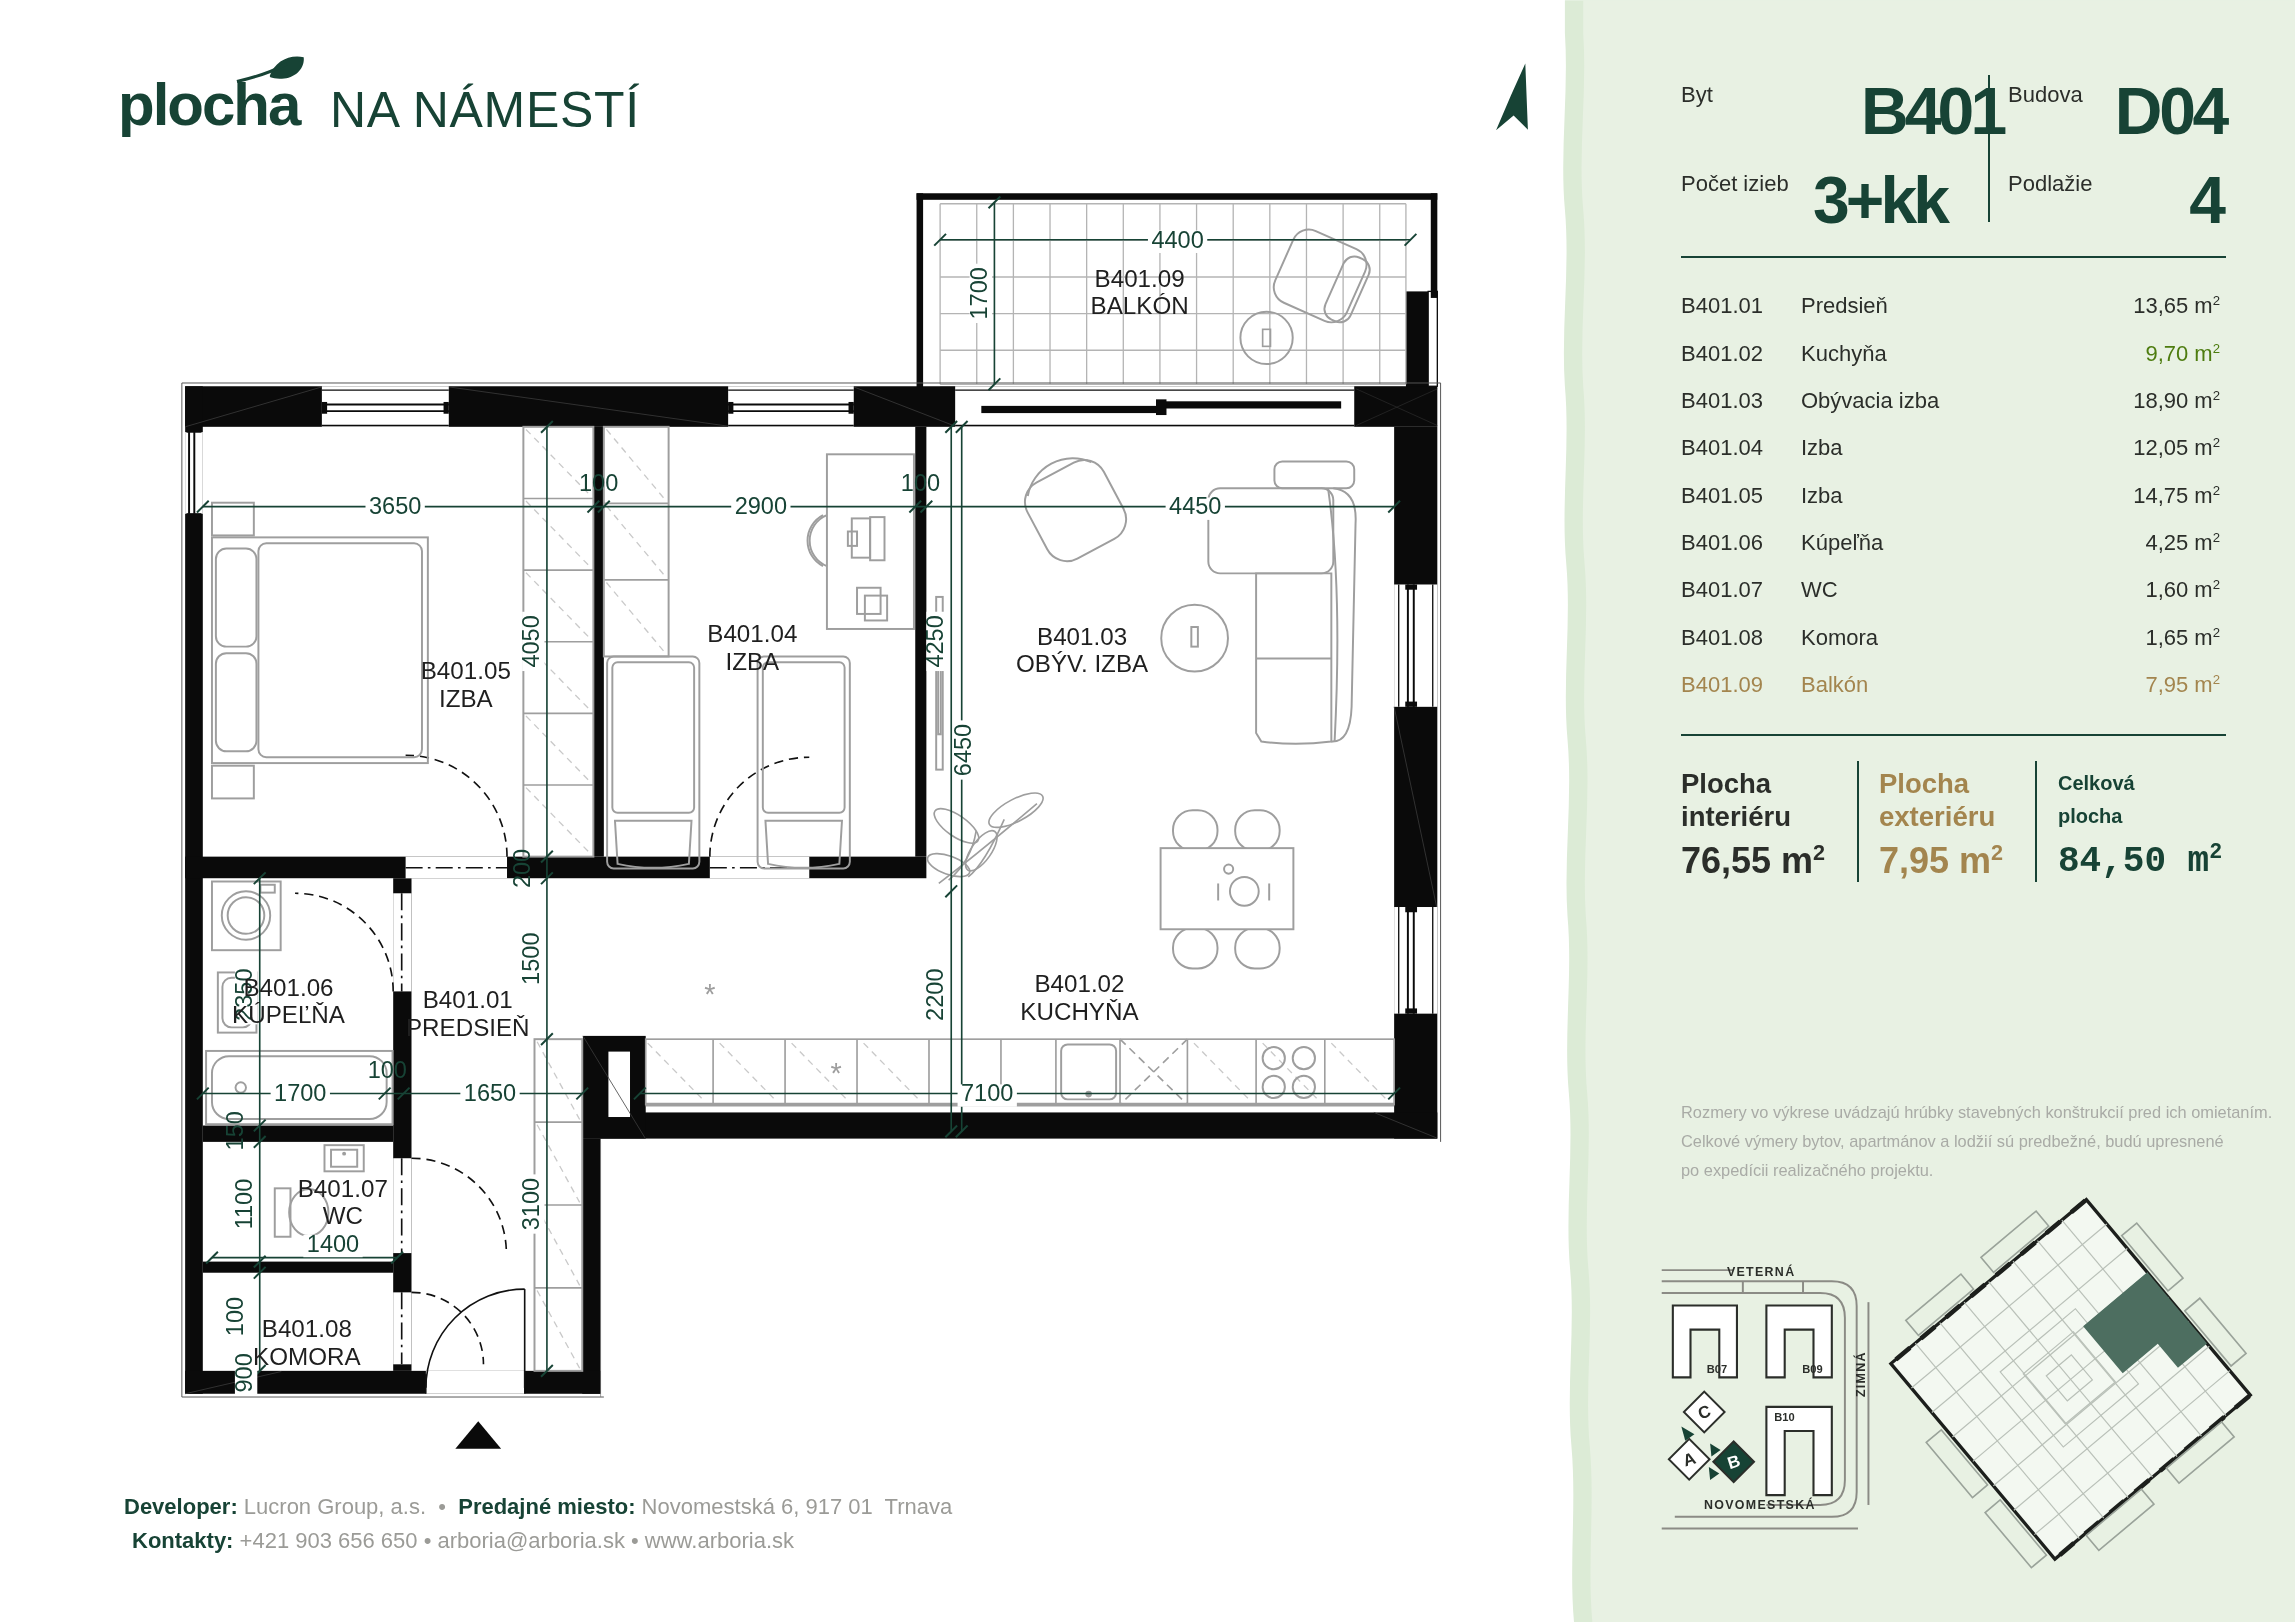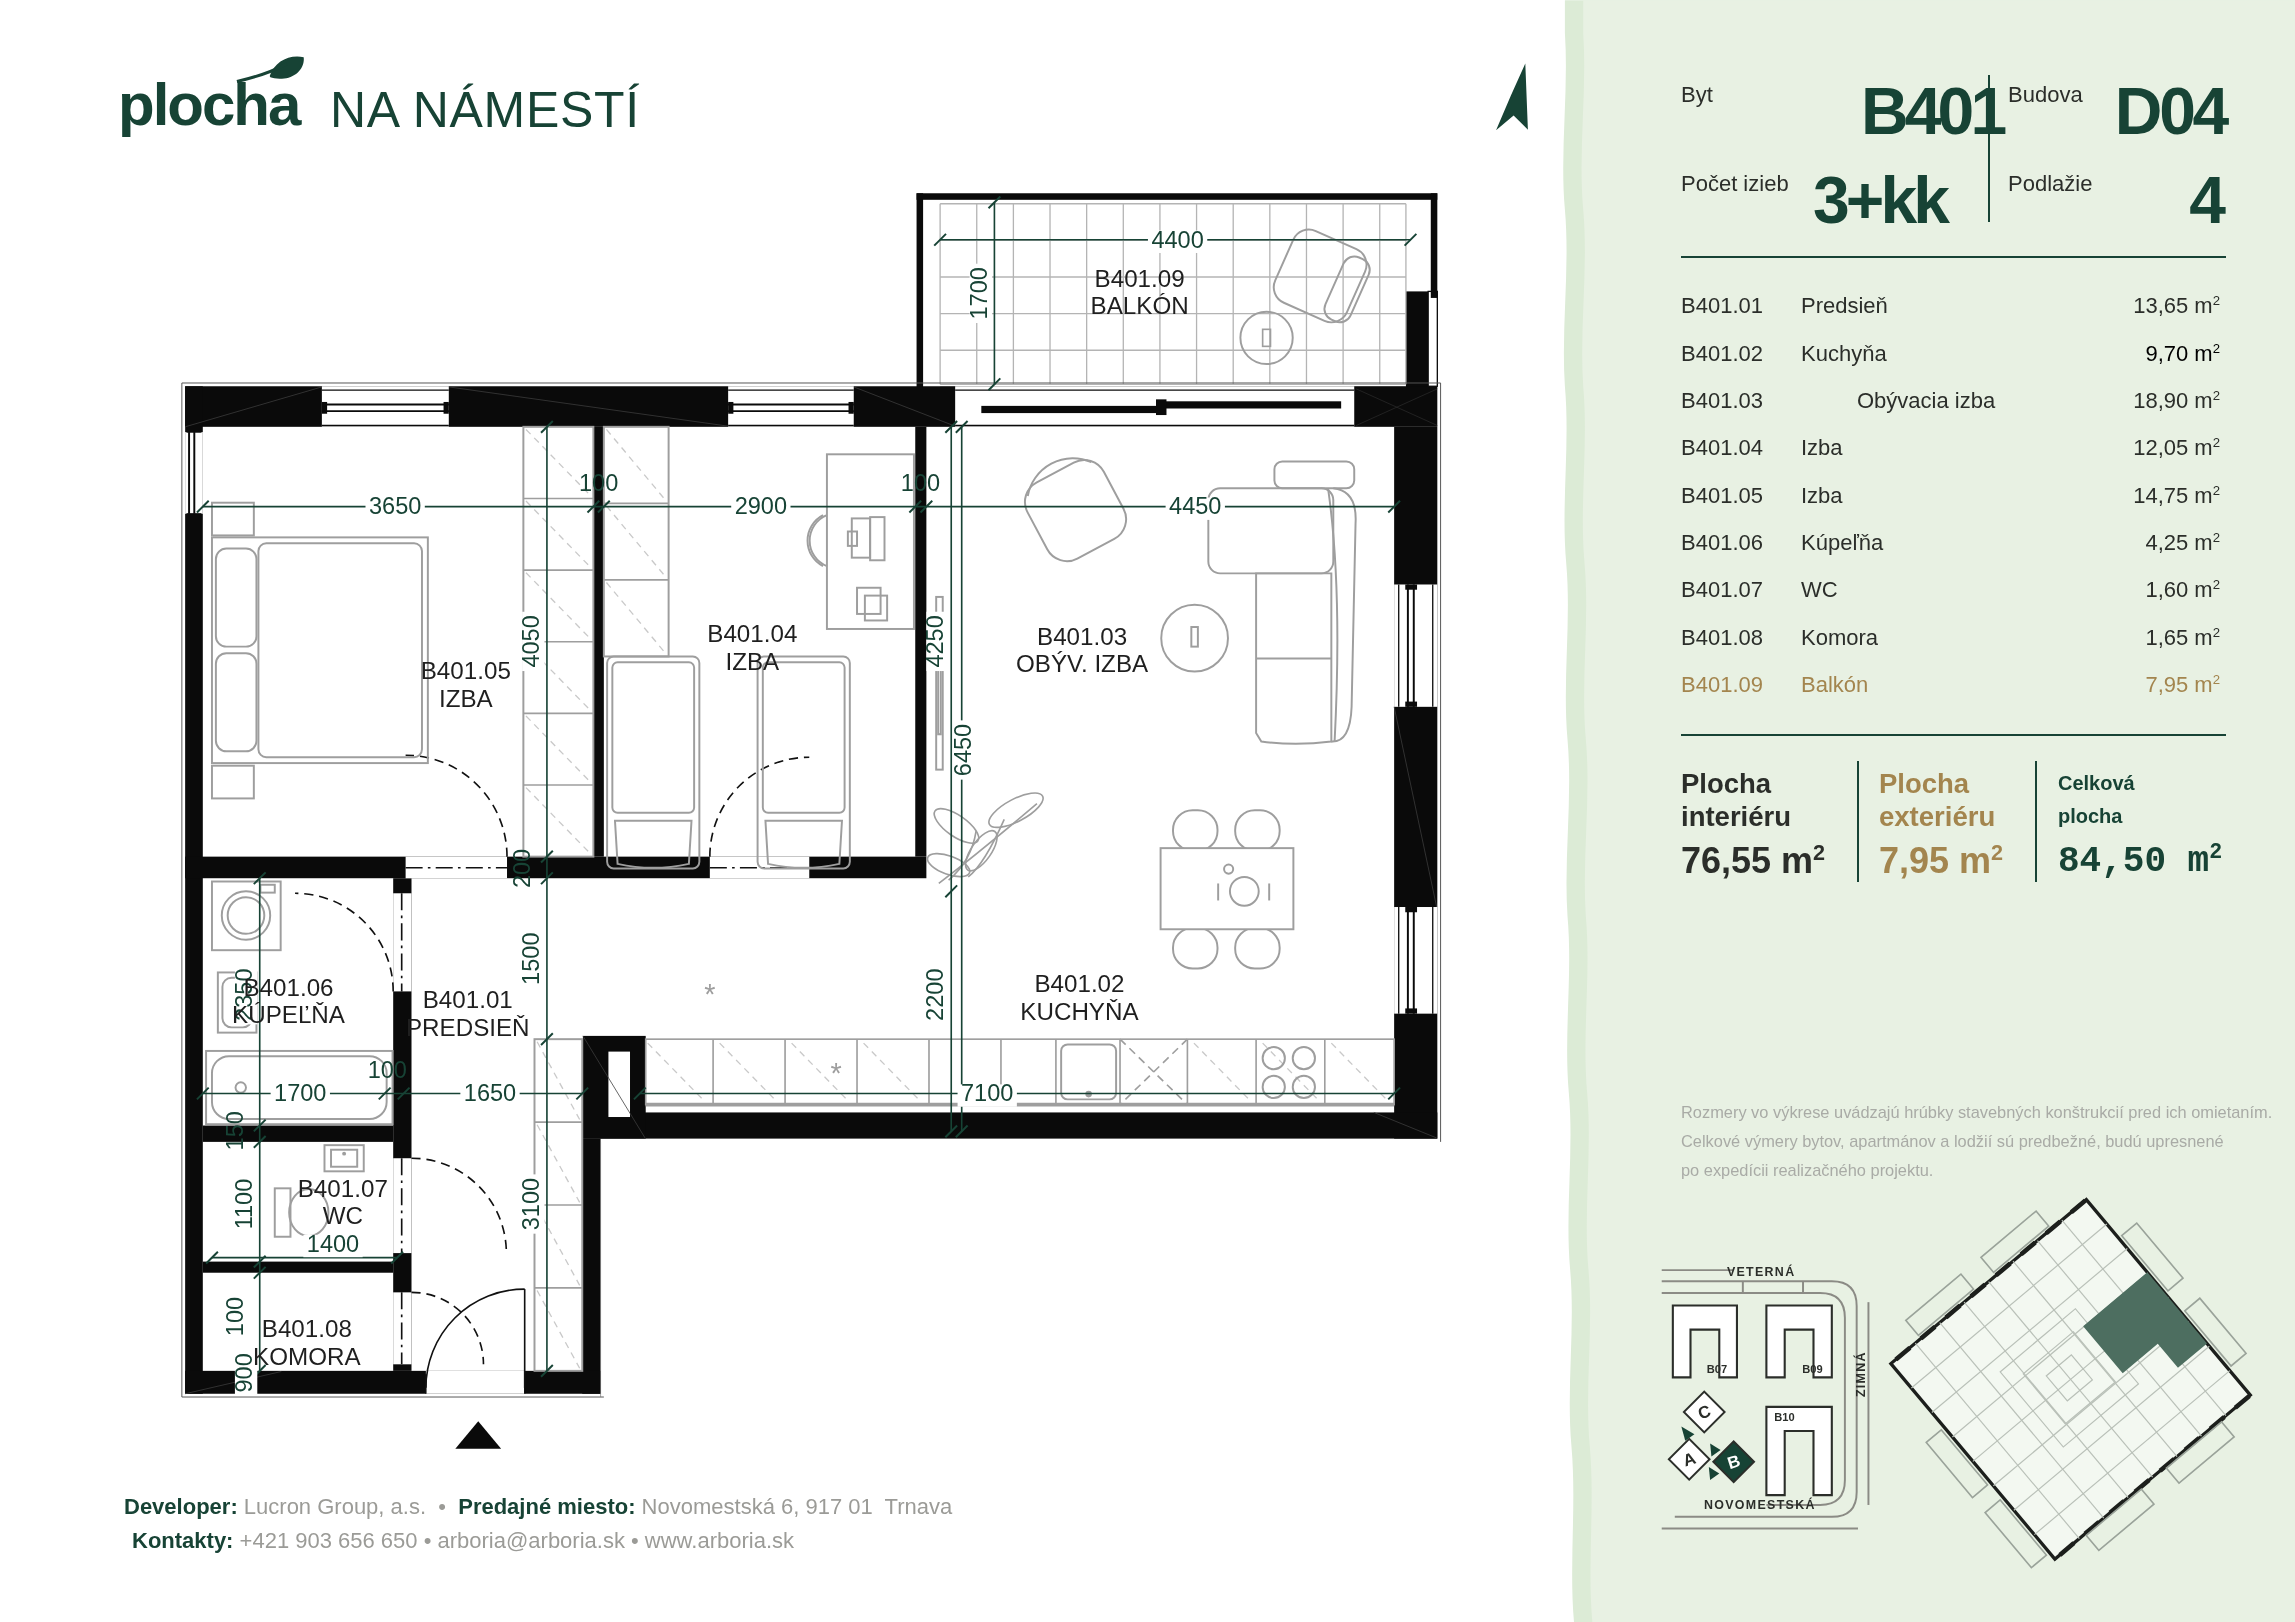--- a/index.html
+++ b/index.html
@@ -49,23 +49,23 @@
 <div class="abs blk" style="left:2008px;top:171px;font-size:22px;">Podlažie</div>
 <div class="abs dg" style="left:2226px;top:162px;font-size:66px;font-weight:bold;transform:translateX(-100%);">4</div>
 <div class="abs" style="left:1681px;top:256px;width:545px;height:2px;background:#174335;"></div>
 
 <div id="tbl">
 <div class="abs" style="left:1681px;top:293px;font-size:22px;color:#2b2e2a;">B401.01</div>
 <div class="abs" style="left:1801px;top:293px;font-size:22px;color:#2b2e2a;">Predsieň</div>
 <div class="abs" style="left:2220px;top:293px;font-size:22px;color:#2b2e2a;transform:translateX(-100%);">13,65 m<sup style="font-size:60%">2</sup></div>
 <div class="abs" style="left:1681px;top:341px;font-size:22px;color:#2b2e2a;">B401.02</div>
 <div class="abs" style="left:1801px;top:341px;font-size:22px;color:#2b2e2a;">Kuchyňa</div>
-<div class="abs" style="left:2220px;top:341px;font-size:22px;color:#000000;transform:translateX(-100%);">9,70 m<sup style="font-size:60%">2</sup></div>
+<div class="abs" style="left:2220px;top:341px;font-size:22px;color:#4d7c0f;transform:translateX(-100%);">9,70 m<sup style="font-size:60%">2</sup></div>
 <div class="abs" style="left:1681px;top:388px;font-size:22px;color:#2b2e2a;">B401.03</div>
-<div class="abs" style="left:1857px;top:388px;font-size:22px;color:#2b2e2a;">Obývacia izba</div>
+<div class="abs" style="left:1801px;top:388px;font-size:22px;color:#2b2e2a;">Obývacia izba</div>
 <div class="abs" style="left:2220px;top:388px;font-size:22px;color:#2b2e2a;transform:translateX(-100%);">18,90 m<sup style="font-size:60%">2</sup></div>
 <div class="abs" style="left:1681px;top:435px;font-size:22px;color:#2b2e2a;">B401.04</div>
 <div class="abs" style="left:1801px;top:435px;font-size:22px;color:#2b2e2a;">Izba</div>
 <div class="abs" style="left:2220px;top:435px;font-size:22px;color:#2b2e2a;transform:translateX(-100%);">12,05 m<sup style="font-size:60%">2</sup></div>
 <div class="abs" style="left:1681px;top:483px;font-size:22px;color:#2b2e2a;">B401.05</div>
 <div class="abs" style="left:1801px;top:483px;font-size:22px;color:#2b2e2a;">Izba</div>
 <div class="abs" style="left:2220px;top:483px;font-size:22px;color:#2b2e2a;transform:translateX(-100%);">14,75 m<sup style="font-size:60%">2</sup></div>
 <div class="abs" style="left:1681px;top:530px;font-size:22px;color:#2b2e2a;">B401.06</div>
 <div class="abs" style="left:1801px;top:530px;font-size:22px;color:#2b2e2a;">Kúpeľňa</div>
 <div class="abs" style="left:2220px;top:530px;font-size:22px;color:#2b2e2a;transform:translateX(-100%);">4,25 m<sup style="font-size:60%">2</sup></div>

